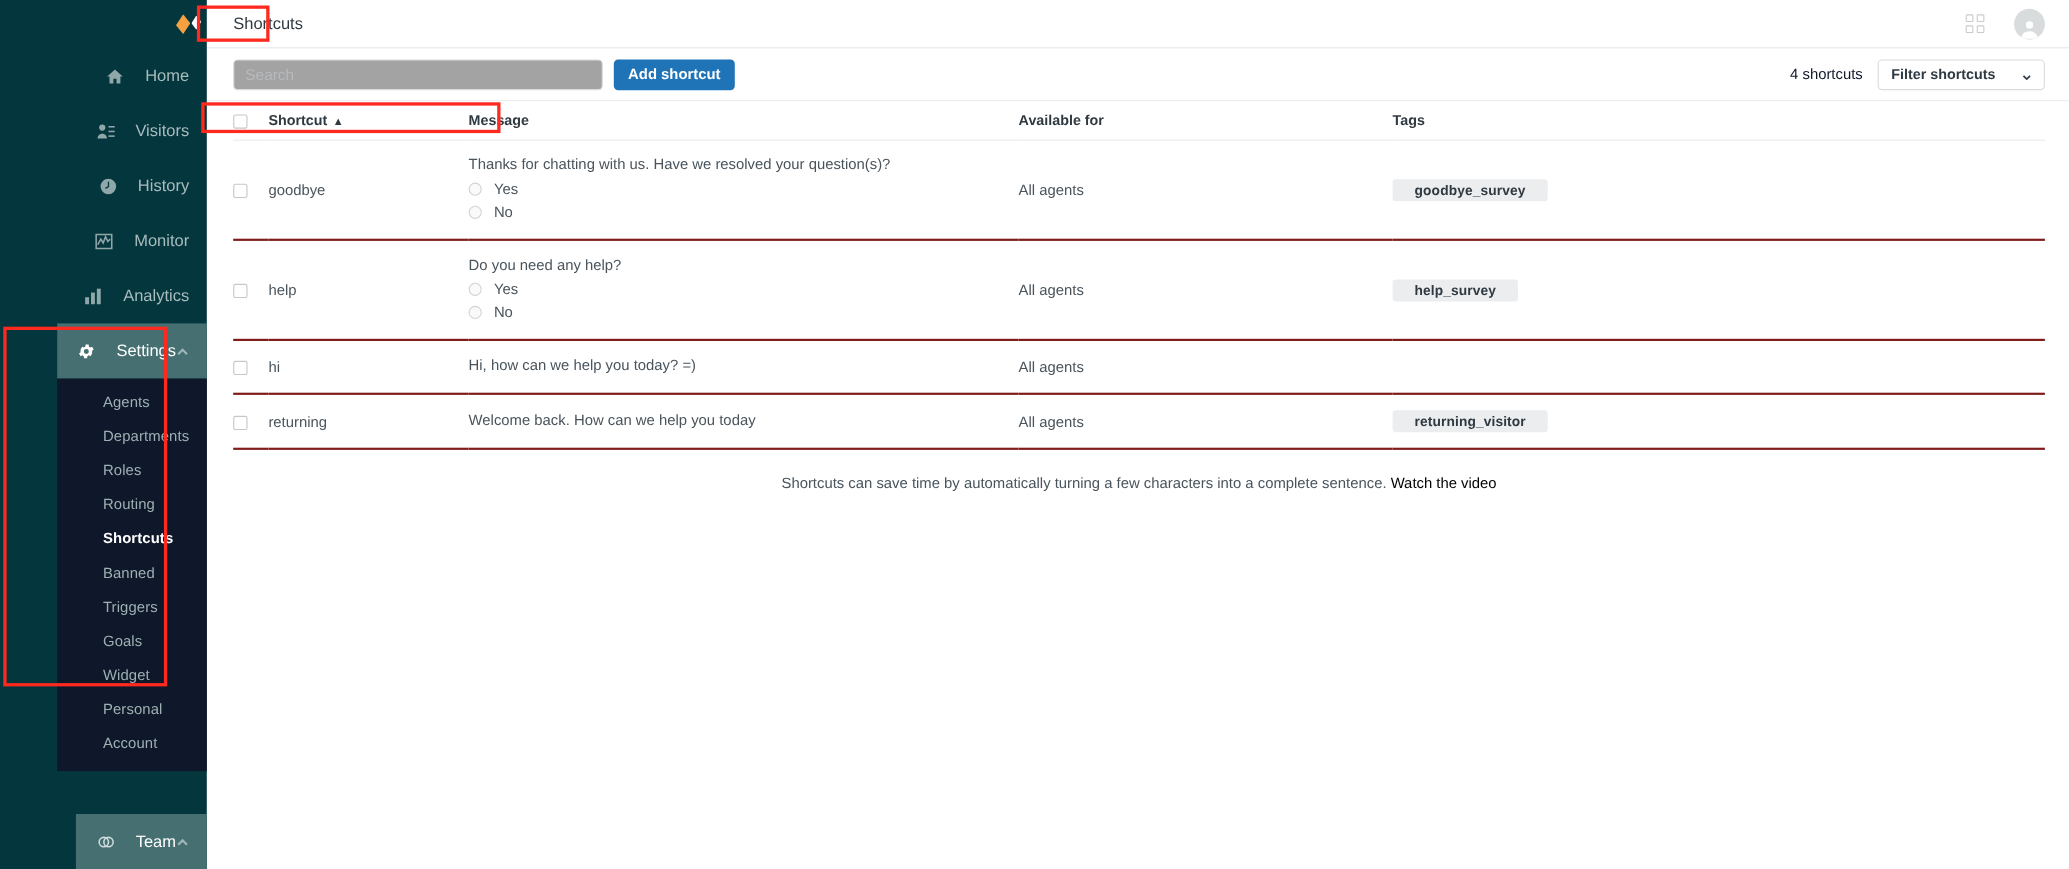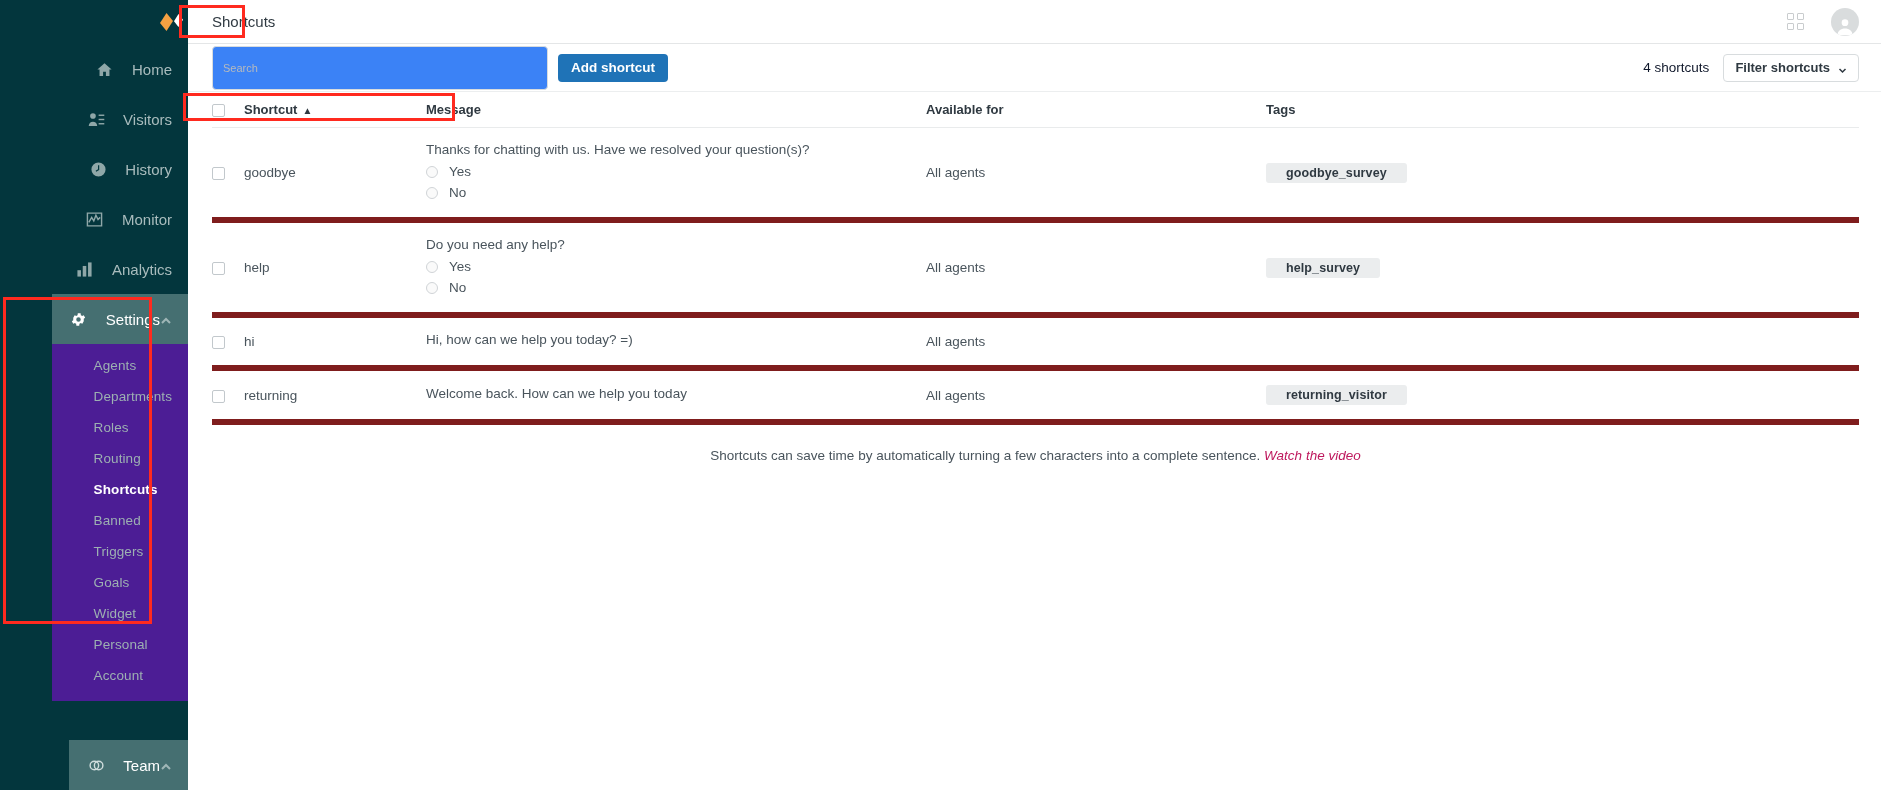--- a/index.html
+++ b/index.html
@@ -39,21 +39,21 @@
     display: flex; align-items: center; justify-content: center;
     color: #8fa7a8; margin-right: 16px;
   }
   .nav-item .nav-ico svg { width: 17px; height: 17px; fill: #8fa7a8; }
   .nav-item.active { background: #456f71; color: #ffffff; }
   .nav-item.active .nav-ico svg { fill: #ffffff; }
   .nav-label { flex: 1 1 auto; }
   .caret { width: 12px; height: 12px; opacity: .65; }
   .caret svg { width: 12px; height: 12px; stroke: #cfdcdc; fill: none; stroke-width: 2; }
 
-  .submenu { background: #4c1d95; padding: 6px 0 10px 0; }
+  .submenu { background: #0f172a; padding: 6px 0 10px 0; }
   .sub-item {
     display: block; padding: 8px 16px 8px 42px;
     font-size: 13.5px; color: #9db0b2; text-decoration: none;
     letter-spacing: .1px;
   }
   .sub-item.active { color: #ffffff; font-weight: bold; }
 
   .nav-bottom { margin-top: auto; }
 
   
@@ -72,51 +72,51 @@
     width: 28px; height: 28px; border-radius: 50%; background: #d9dcdd;
     display: flex; align-items: flex-end; justify-content: center; overflow: hidden;
   }
   .avatar svg { width: 20px; height: 20px; fill: #ffffff; }
 
   .toolbar {
     height: 48px; flex: 0 0 48px; display: flex; align-items: center;
     padding: 0 22px 0 24px; border-bottom: 1px solid #eceeef;
   }
   .search-input {
-    width: 336px; height: 44px; border: 1px solid #d8dcde; border-radius: 4px;
-    padding: 0 10px; font-size: 11px; font-family: "Liberation Sans", sans-serif;
-    color: #2f3941; background: #3b82f6; outline: none;
+    width: 336px; height: 28px; border: 1px solid #d8dcde; border-radius: 4px;
+    padding: 0 10px; font-size: 14px; font-family: "Liberation Sans", sans-serif;
+    color: #2f3941; background: #a3a3a3; outline: none;
   }
   .search-input::placeholder { color: #b6babd; }
   .btn-primary {
     margin-left: 10px; height: 28px; padding: 0 13px; border: none; border-radius: 4px;
     background: #1f73b7; color: #fff; font-size: 13.5px; font-weight: bold;
     font-family: "Liberation Sans", sans-serif; cursor: pointer;
   }
   .toolbar-right { margin-left: auto; display: flex; align-items: center; gap: 14px; }
   .count-text { font-size: 13.5px; color: #0f172a; }
   .filter-btn {
     height: 28px; padding: 0 11px; border: 1px solid #d8dcde; border-radius: 4px;
     background: #fff; font-size: 13px; font-weight: bold; color: #2f3941;
     font-family: "Liberation Sans", sans-serif; cursor: pointer;
-    display: flex; align-items: center; gap: 8px;
+    display: flex; align-items: center; gap: 24px;
   }
   .filter-btn .chev { width: 9px; height: 9px; }
   .filter-btn .chev svg { width: 9px; height: 9px; stroke: #2f3941; fill: none; stroke-width: 2; }
 
   
   .table-area { padding: 0 22px 0 24px; }
   table.shortcuts { width: 100%; border-collapse: collapse; table-layout: fixed; }
   table.shortcuts th {
     text-align: left; font-size: 13px; font-weight: bold; color: #2f3941;
     padding: 10px 0 10px 0; border-bottom: 1px solid #e9ebec;
   }
   table.shortcuts td {
     font-size: 13.5px; color: #49545c; padding: 14px 0;
-    border-bottom: 6px solid #7f1d1d; vertical-align: middle;
+    border-bottom: 2px solid #7f1d1d; vertical-align: middle;
   }
   .col-chk { width: 32px; }
   .col-shortcut { width: 182px; }
   .col-message { width: 500px; }
   .col-available { width: 340px; }
   .col-tags { width: auto; }
 
   .chkbox {
     width: 13px; height: 13px; border: 1px solid #c2c8cc; border-radius: 2px;
     background: #fff; display: inline-block; vertical-align: middle;
@@ -132,21 +132,21 @@
     display: inline-block; background: #ebedee; color: #2f3941;
     font-size: 12.5px; font-weight: bold; border-radius: 3px;
     padding: 3px 20px; letter-spacing: .1px;
   }
   .sort-arrow { font-size: 10px; margin-left: 5px; color: #2f3941; }
 
   .footer-note {
     text-align: center; font-size: 13.5px; color: #49545c;
     padding-top: 23px;
   }
-  .footer-note a { color: #be185d; text-decoration: none; font-style: italic; }
+  .footer-note a { color: #000000; text-decoration: none; }
 
   
   .anno { position: absolute; border: 3px solid #ff2a1f; pointer-events: none; z-index: 50; }
   #anno-title    { left: 179px; top: 5px;   width: 66px;  height: 33px; }
   #anno-header   { left: 183px; top: 93px;  width: 272px; height: 28px; }
   #anno-settings { left: 3px;   top: 297px; width: 149px; height: 327px; }
 </style>
 </head>
 <body>
 

